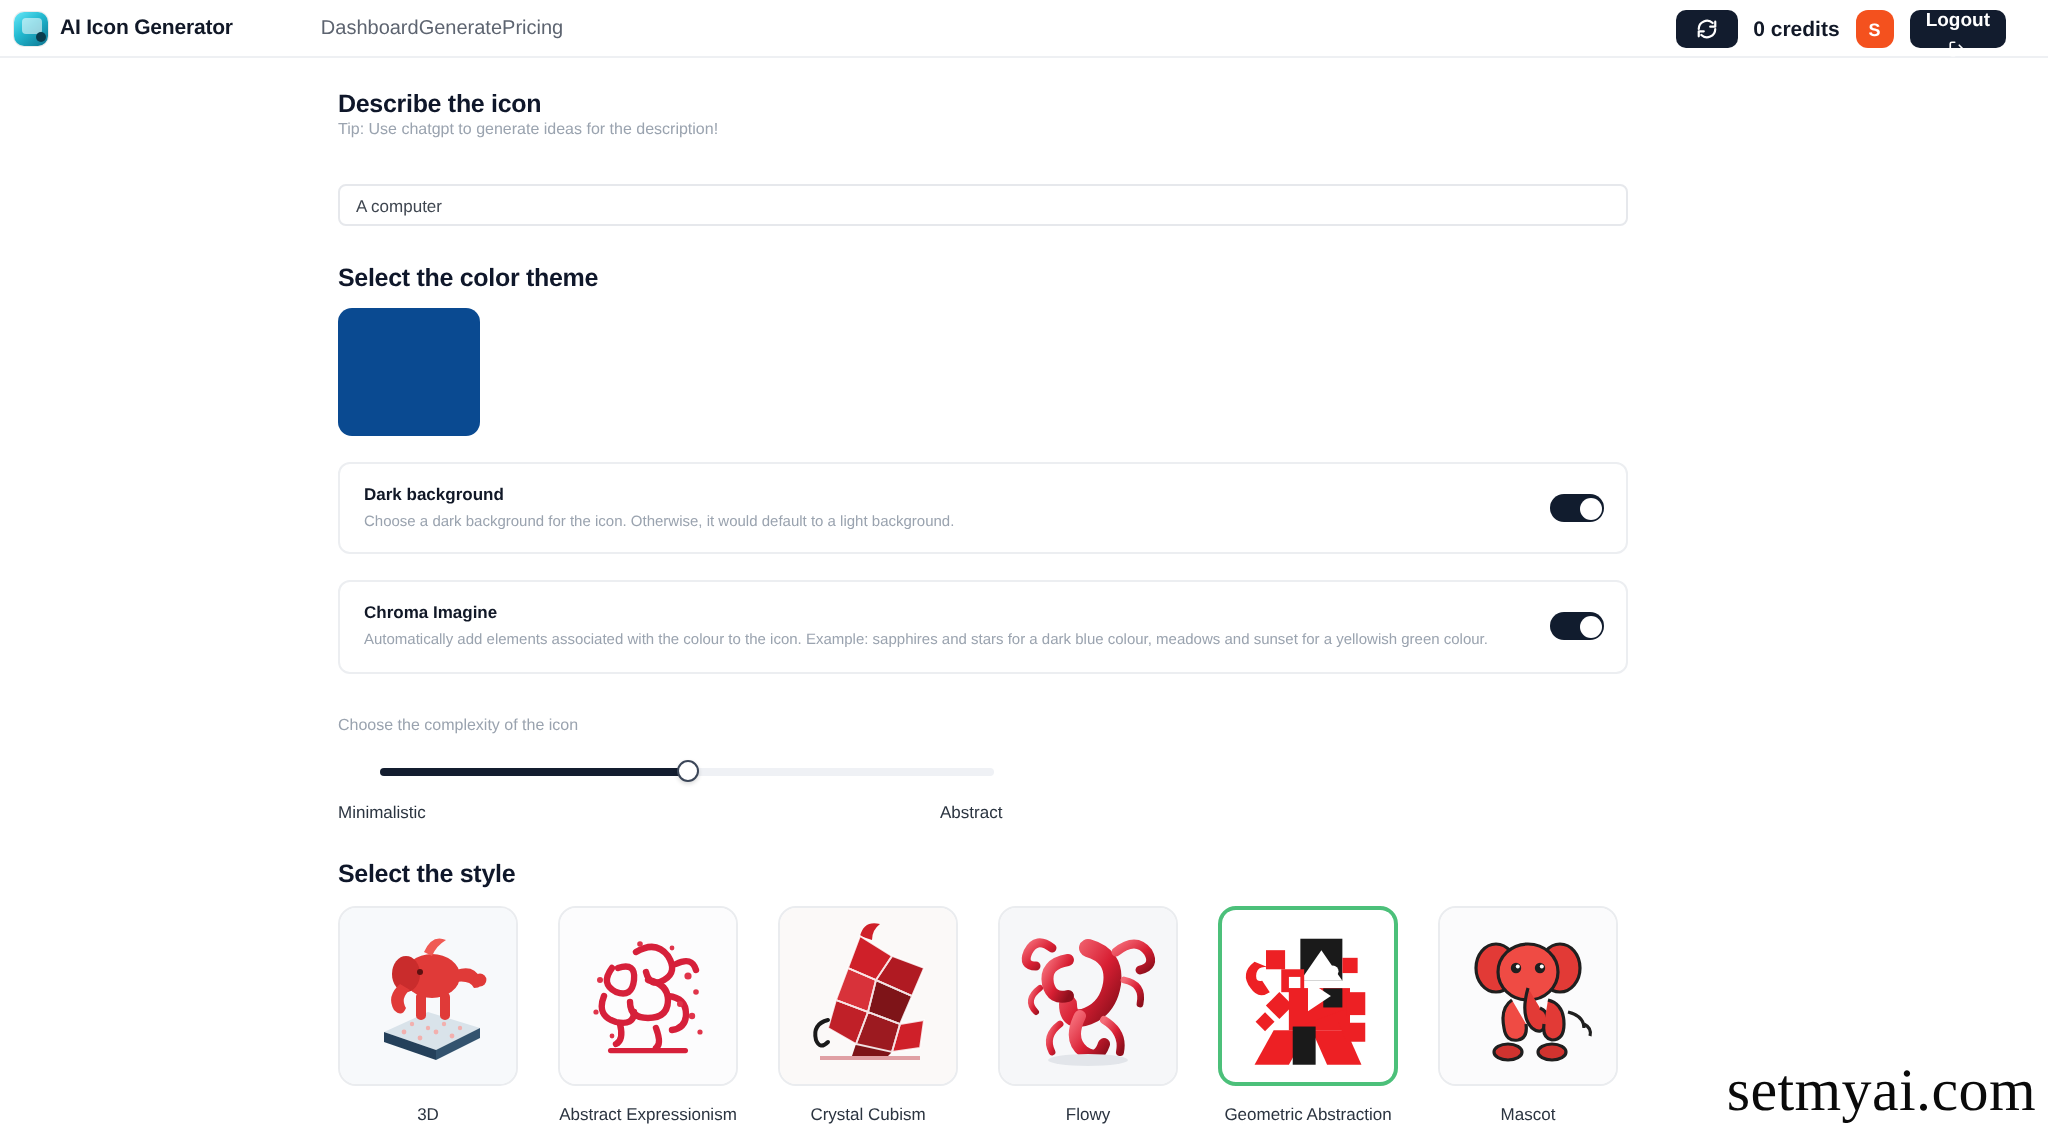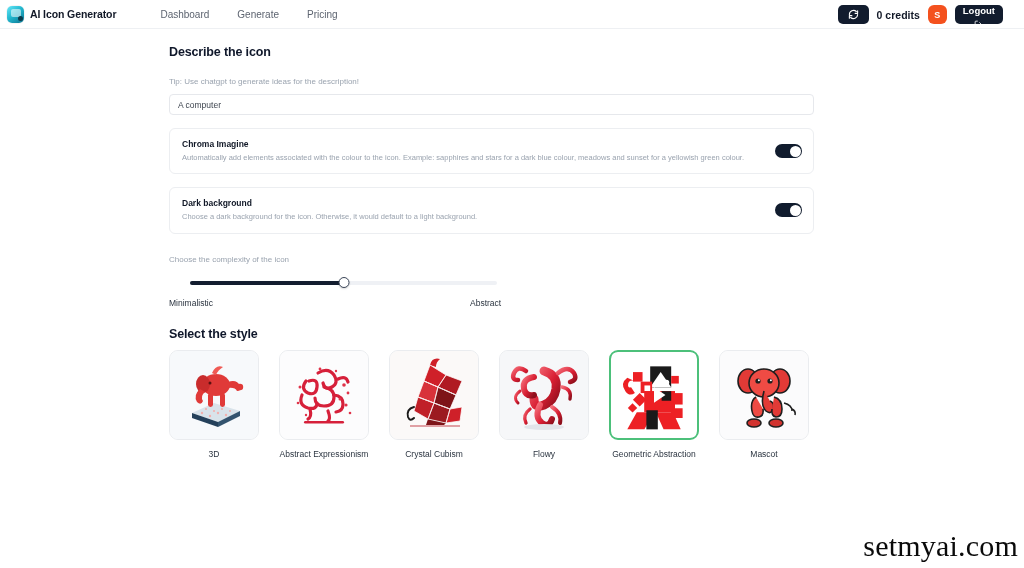--- a/index.html
+++ b/index.html
@@ -32,21 +32,21 @@
     width: 10px; height: 8px; border-radius: 2px;
     background: rgba(255,255,255,.55);
   }
   .brand-logo::after {
     content: ""; position: absolute; right: 1.5px; bottom: 1.5px;
     width: 5px; height: 5px; border-radius: 50%;
     background: #0b3c4d;
   }
   .brand-name { font-size: 10.5px; font-weight: 700; letter-spacing: -.1px; color: #111827; }
 
-  .nav-links { display: flex; align-items: center; gap: 28px; margin-left: 44px; }
+  .nav-links { display: flex; align-items: center; margin-left: 44px; }
   .nav-link { font-size: 10px; color: #5d6470; text-decoration: none; }
 
   .nav-right {
     position: absolute; right: 21px; top: 0; height: 29px;
     display: flex; align-items: center; gap: 8px;
   }
   .refresh-btn {
     width: 31px; height: 19px; border-radius: 5px;
     background: #121c2e;
     display: flex; align-items: center; justify-content: center;
@@ -71,24 +71,24 @@
   }
 
   
   .page { position: relative; width: 1024px; height: 539px; }
   .content { position: absolute; left: 169px; top: 16px; width: 645px; }
 
   .section-title {
     font-size: 12.5px; font-weight: 700; color: #0f172a;
     letter-spacing: -.15px;
   }
-  .section-sub { font-size: 8px; color: #9aa3af; margin-top: 18px; }
+  .section-sub { font-size: 8px; color: #9aa3af; margin-top: 1px; }
 
   .text-input {
-    margin-top: 8px;
+    margin-top: 23px;
     width: 645px; height: 21px;
     border: 1px solid #e6e8ec; border-radius: 4px;
     background: #fff;
     font-size: 8.5px; color: #3f4650;
     padding: 0 8px;
     font-family: "Liberation Sans", sans-serif;
     outline: none;
   }
 
   
@@ -218,33 +218,39 @@
 
 <div class="page">
   <div class="content">
 
     <section>
       <h2 class="section-title">Describe the icon</h2>
       <p class="section-sub">Tip: Use chatgpt to generate ideas for the description!</p>
       <input class="text-input" type="text" value="A computer" style="">
     </section>
 
+    <section class="block-color">
+      <h2 class="section-title">Select the color theme</h2>
+      <div class="swatch-row">
+        <button class="swatch" id="swatch" style="background: rgb(10, 74, 145);"></button>
+      </div>
+    </section>
+
+    <div class="card">
+      <div class="card-text">
+        <div class="card-title">Dark background</div>
+        <div class="card-desc">Choose a dark background for the icon. Otherwise, it would default to a light background.</div>
+      </div>
+      <div class="toggle"></div>
+    </div>
 
     <div class="card">
       <div class="card-text">
         <div class="card-title">Chroma Imagine</div>
         <div class="card-desc">Automatically add elements associated with the colour to the icon. Example: sapphires and stars for a dark blue colour, meadows and sunset for a yellowish green colour.</div>
-      </div>
-      <div class="toggle"></div>
-    </div>
-
-    <div class="card">
-      <div class="card-text">
-        <div class="card-title">Dark background</div>
-        <div class="card-desc">Choose a dark background for the icon. Otherwise, it would default to a light background.</div>
       </div>
       <div class="toggle"></div>
     </div>
 
     <section class="block-complexity">
       <p class="section-sub">Choose the complexity of the icon</p>
       <div class="slider-wrap">
         <div class="slider-track"></div>
         <div class="slider-fill" id="sliderFill" style="width: 50%;"></div>
         <div class="slider-thumb" id="sliderThumb" style="left: 50%;"></div>

